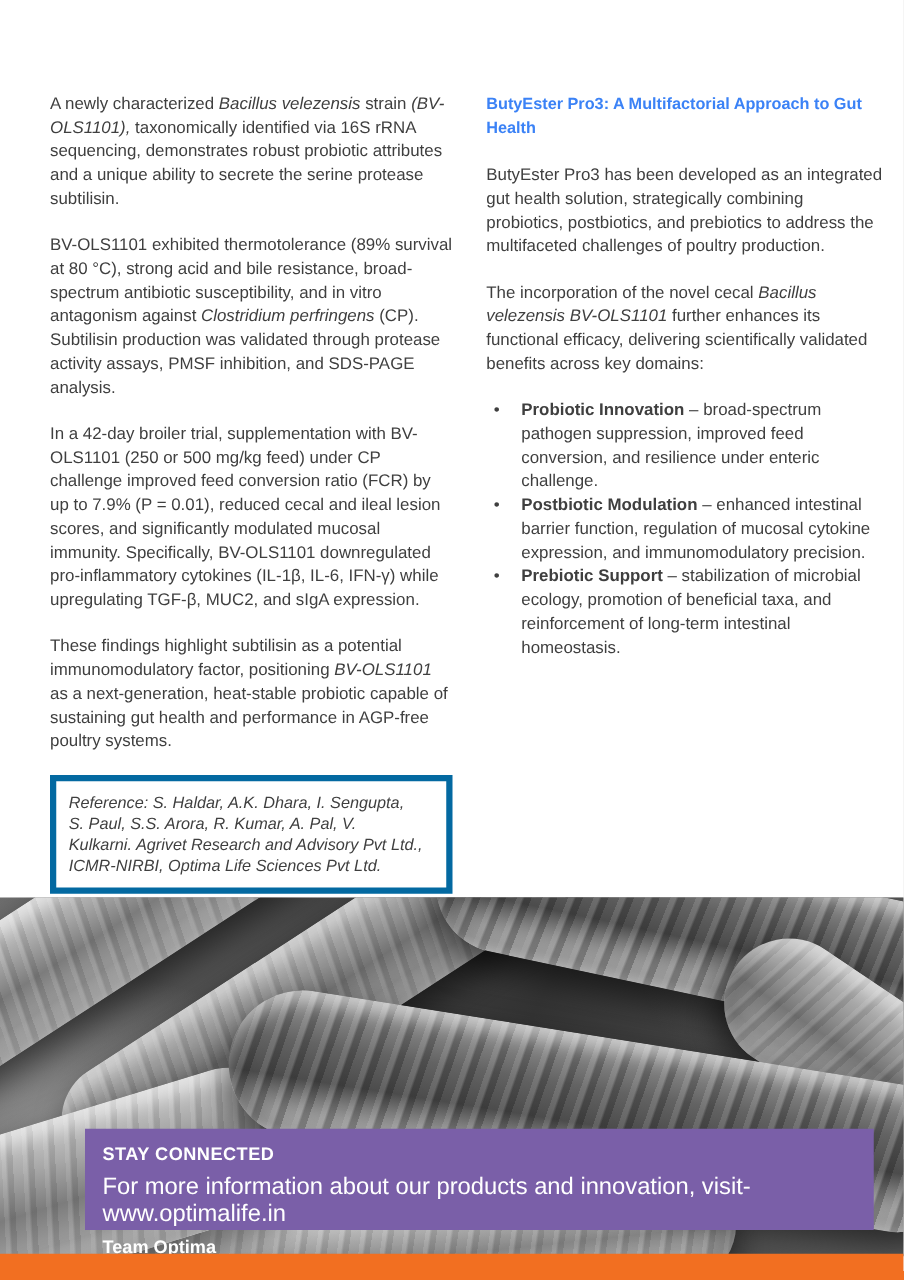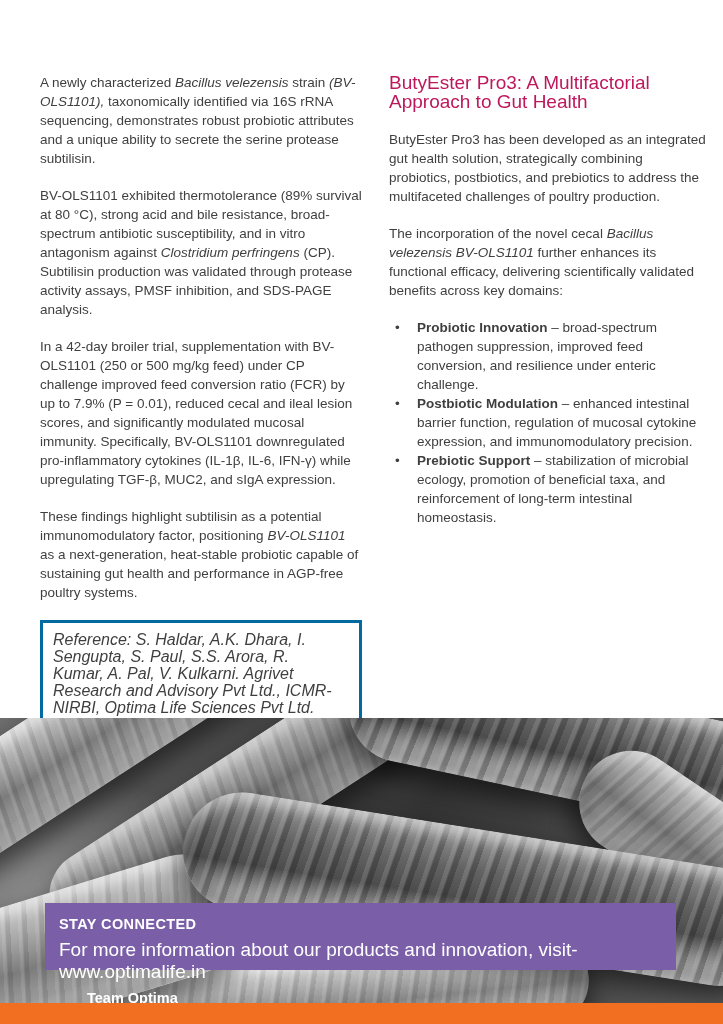--- a/index.html
+++ b/index.html
@@ -8,25 +8,25 @@
     background:#ffffff; overflow:hidden;
     font-family:"Liberation Sans", sans-serif;
     color:#3f3f3f;
   }
   
   .col { position:absolute; top:73px; font-size:13.5px; line-height:19px; }
   .col-left  { left:40px;  width:322px; }
   .col-right { left:389px; width:318px; }
   .col p { margin:0 0 18px 0; }
   .ref-box {
-    border:3px solid #0369a1; padding:8px 19px 9px 10px;
-    font-style:italic; font-size:16px; line-height:17px; margin-top:3px;
+    border:5px solid #0369a1; padding:8px 19px 9px 10px;
+    font-style:italic; font-size:13px; line-height:17px; margin-top:3px;
   }
   .section-heading {
-    font-weight:400; font-size:19px; line-height:19px; color:#be185d;
+    font-weight:700; font-size:13px; line-height:19px; color:#3b82f6;
     margin:0 0 19px 0;
   }
   ul.bullets { list-style:none; margin:0 0 20px 0; padding:0; }
   ul.bullets li { display:flex; }
   .bullet-marker { flex:none; width:28px; padding-left:6px; box-sizing:border-box; }
   .bullet-body { flex:1; }
   .bullet-title { font-weight:700; }
   .closing { margin-top:24px; }
   .tagline { font-weight:700; margin-top:14px; }
 
@@ -55,27 +55,27 @@
   .rod-a { left:-150px; top:-18px;  width:440px; height:98px;  transform:rotate(-33deg); }
   .rod-b { left:345px;  top:-26px;  width:470px; height:108px; transform:rotate(12deg); }
   .rod-c { left:18px;   top:26px;   width:480px; height:92px;  transform:rotate(-33deg); filter:brightness(.92); }
   .rod-f { left:560px;  top:96px;   width:330px; height:104px; transform:rotate(34deg); filter:brightness(.95); }
   .rod-d { left:180px;  top:112px;  width:600px; height:118px; transform:rotate(9deg); }
   .rod-e { left:-90px;  top:168px;  width:340px; height:122px; transform:rotate(-17deg); }
   .rod-g { left:70px;   top:236px;  width:520px; height:96px;  transform:rotate(-6deg); filter:brightness(1.08); }
 
   
   .stay-bar {
-    position:absolute; left:45px; top:903px; width:631px; height:67px;
+    position:absolute; left:68px; top:903px; width:631px; height:81px;
     background:#7a5fa8; color:#ffffff; box-sizing:border-box;
     padding:13px 16px 0 14px;
   }
   .stay-title { font-weight:700; font-size:14.5px; letter-spacing:.4px; margin-bottom:7px; }
   .stay-line  { font-size:19px; font-weight:400; margin-bottom:7px; }
-  .stay-team  { font-weight:700; font-size:14.5px;margin-left:28px; }
+  .stay-team  { font-weight:700; font-size:14.5px; }
   .orange-stripe {
     position:absolute; left:0; top:1003px; width:723px; height:21px; background:#f26f21;
   }
 </style>
 </head>
 <body>
 
 <div class="page">
 
   <div class="col col-left">

